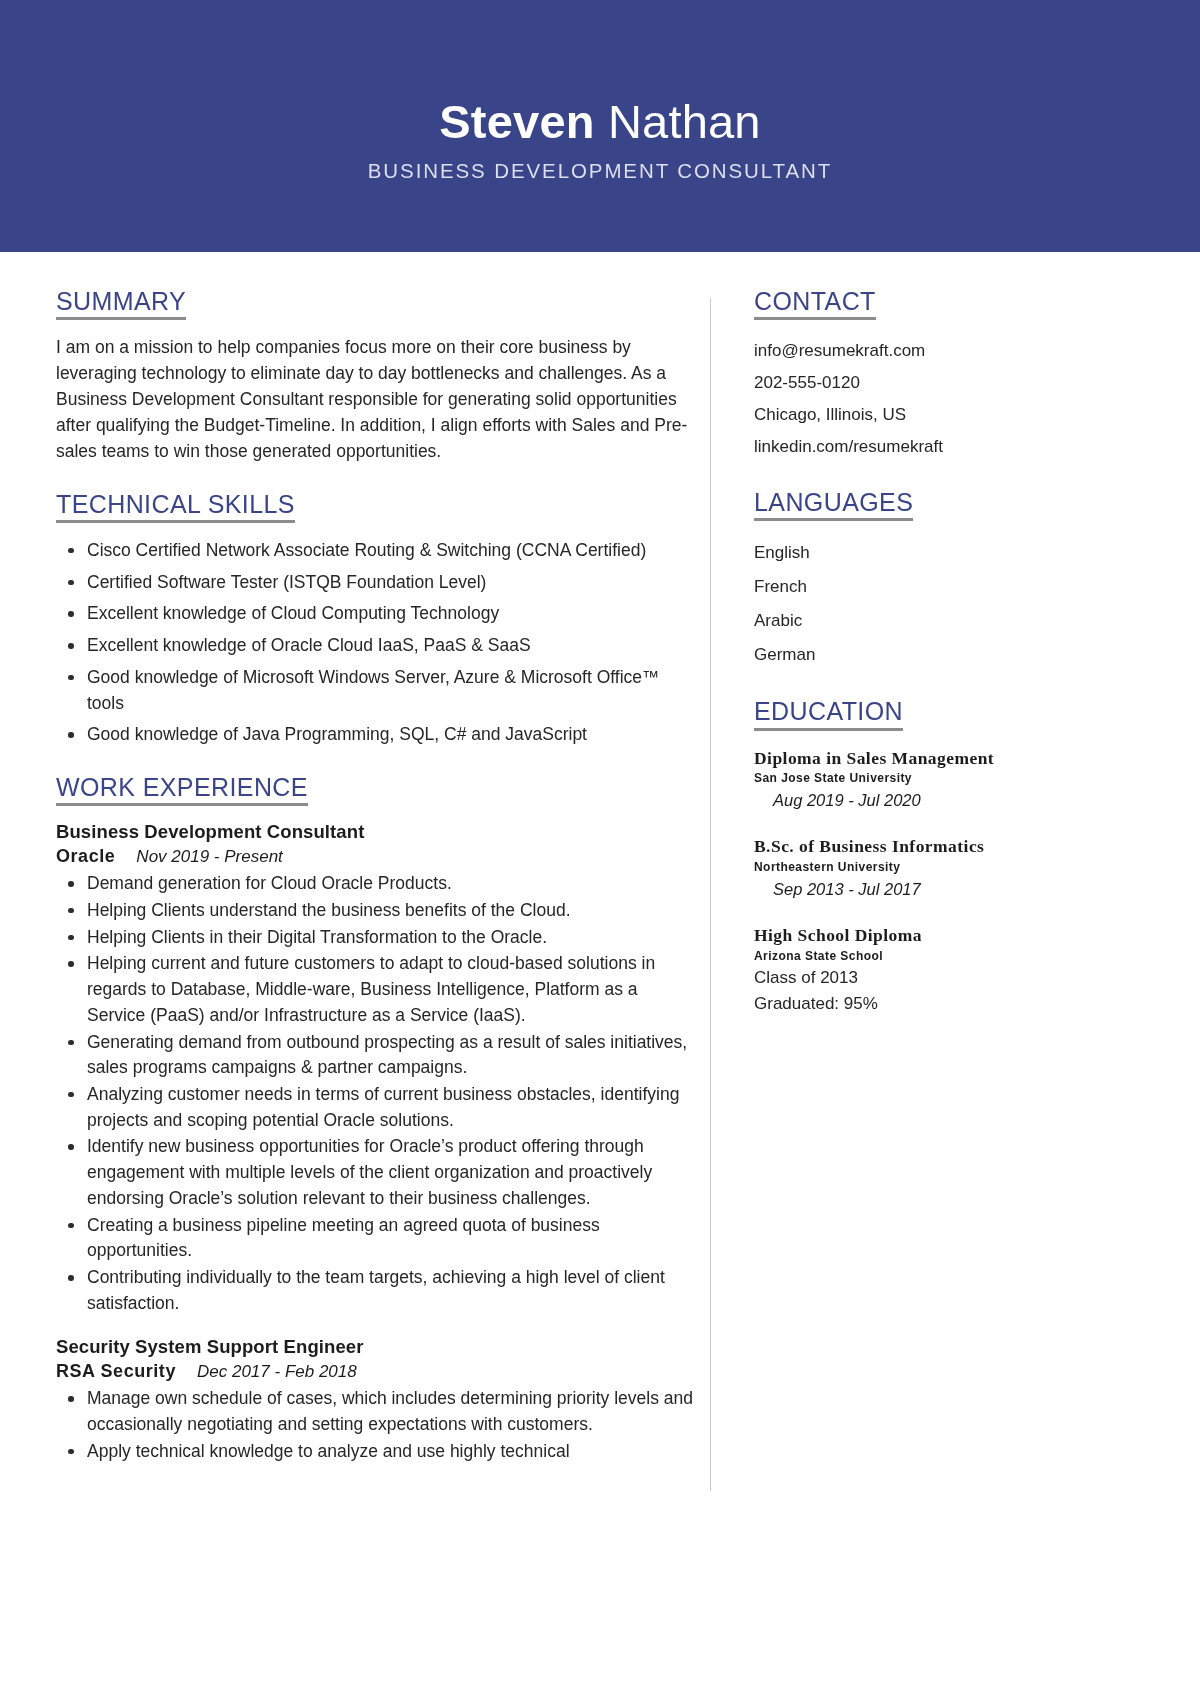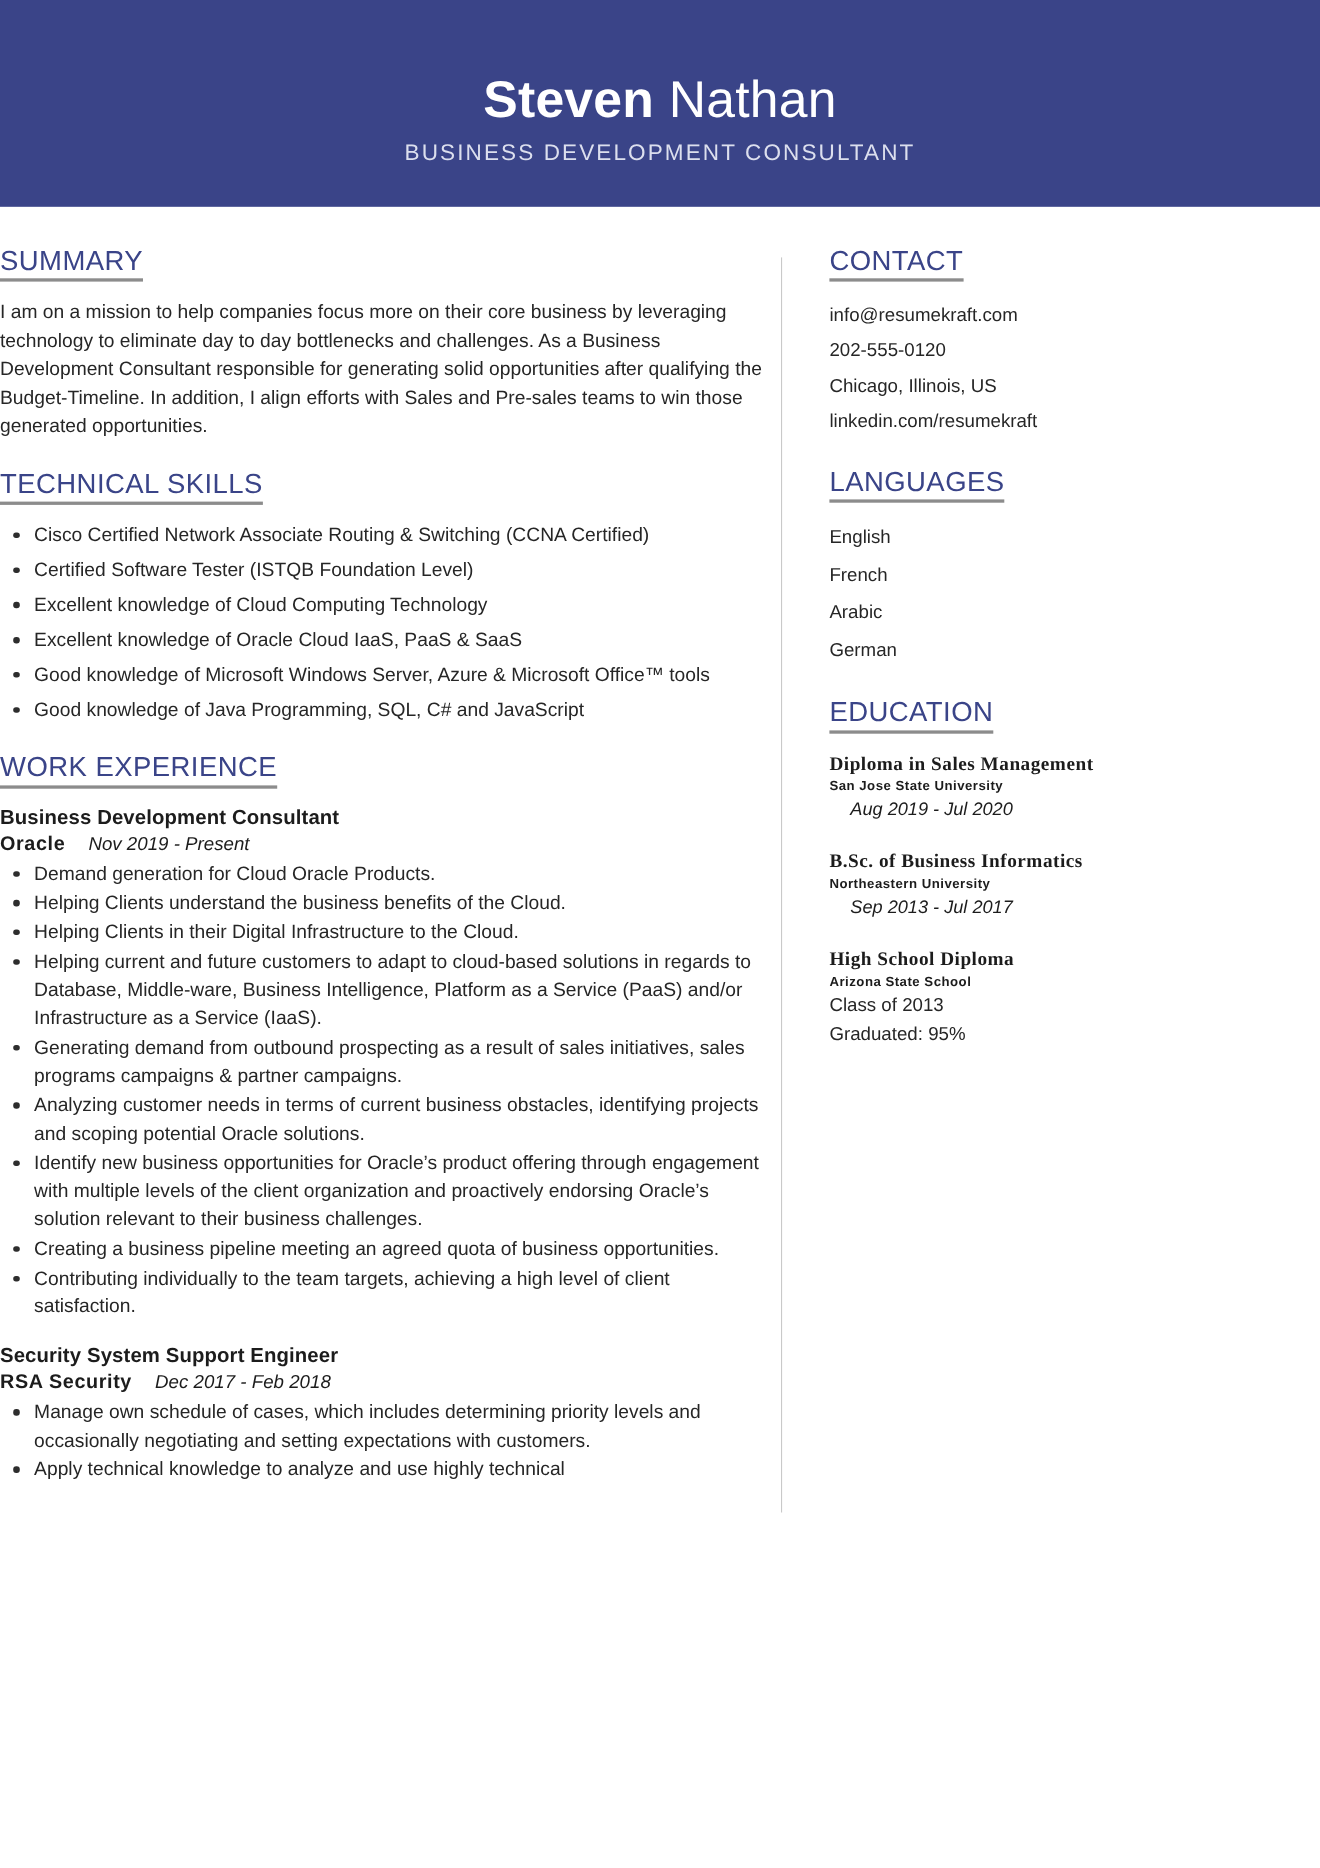--- a/index.html
+++ b/index.html
@@ -16,21 +16,21 @@
     position: relative;
     width: 1200px;
     height: 1698px;
     background: #ffffff;
     overflow: hidden;
   }
 
   
   .header {
     background: #3a4488;
-    height: 188px;
+    height: 252px;
     box-sizing: border-box;
     display: flex;
     flex-direction: column;
     align-items: center;
     justify-content: center;
     padding-top: 28px;
   }
   .name {
     color: #ffffff;
     font-size: 47px;
@@ -51,20 +51,21 @@
   }
 
   
   .body-wrap {
     display: flex;
     padding-top: 36px;
   }
   .col-left {
     width: 710px;
     box-sizing: border-box;
+    padding-left: 56px;
     padding-right: 12px;
   }
   .divider {
     width: 1px;
     background: #c9c9c9;
     margin-top: 10px;
     margin-bottom: 0;
     align-self: stretch;
   }
   .col-right {
@@ -227,21 +228,21 @@
         
         <div class="job">
           <div class="job-role">Business Development Consultant</div>
           <div class="job-line">
             <span class="job-company">Oracle</span>
             <span class="job-dates">Nov 2019 - Present</span>
           </div>
           <ul class="bullets">
             <li>Demand generation for Cloud Oracle Products.</li>
             <li>Helping Clients understand the business benefits of the Cloud.</li>
-            <li>Helping Clients in their Digital Infrastructure to the Cloud.</li>
+            <li>Helping Clients in their Digital Transformation to the Oracle.</li>
             <li>Helping current and future customers to adapt to cloud-based solutions in regards to Database, Middle-ware, Business Intelligence, Platform as a Service (PaaS) and/or Infrastructure as a Service (IaaS).</li>
             <li>Generating demand from outbound prospecting as a result of sales initiatives, sales programs campaigns &amp; partner campaigns.</li>
             <li>Analyzing customer needs in terms of current business obstacles, identifying projects and scoping potential Oracle solutions.</li>
             <li>Identify new business opportunities for Oracle’s product offering through engagement with multiple levels of the client organization and proactively endorsing Oracle’s solution relevant to their business challenges.</li>
             <li>Creating a business pipeline meeting an agreed quota of business opportunities.</li>
             <li>Contributing individually to the team targets, achieving a high level of client satisfaction.</li>
           </ul>
         </div>
 
         

